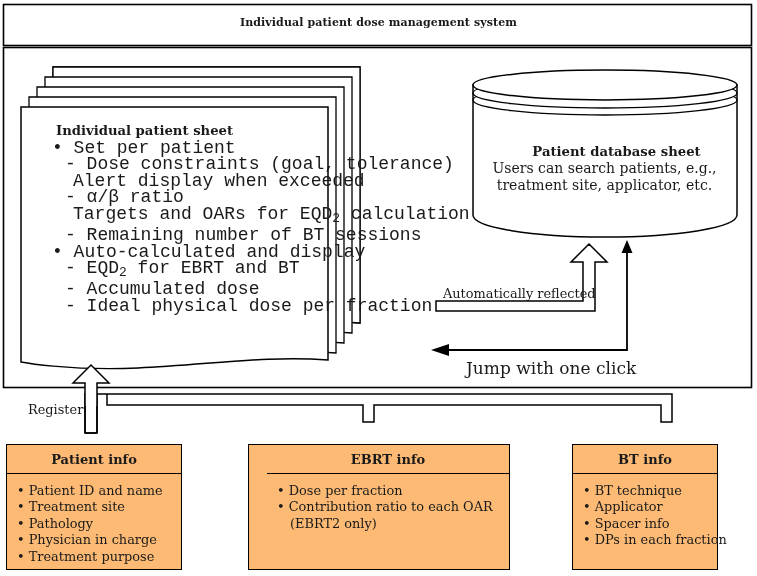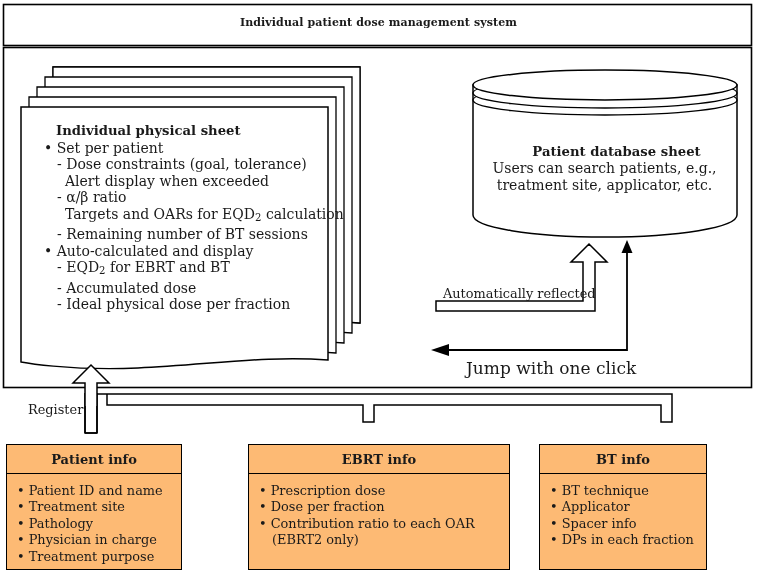--- a/index.html
+++ b/index.html
@@ -3,21 +3,21 @@
 <meta charset="utf-8">
 <style>
   html,body{margin:0;padding:0;background:#ffffff;}
   body{width:757px;height:576px;position:relative;overflow:hidden;
        font-family:"DejaVu Serif","Liberation Serif",serif;color:#1a1a1a;}
   .svgroot{position:absolute;left:0;top:0;width:757px;height:576px;}
   
   .sys-title{position:absolute;left:0;top:16px;width:757px;text-align:center;
              font-weight:bold;font-size:11px;letter-spacing:.1px;}
   .sheet-title{position:absolute;left:56px;top:123px;font-weight:bold;font-size:13.2px;}
-  .sheet-list{position:absolute;left:44px;top:140px;width:300px;font-size:14px;line-height:16.45px;}
+  .sheet-list{position:absolute;left:52px;top:140px;width:300px;font-size:18px;line-height:16.45px;font-family:Liberation Mono, monospace;}
   .sheet-list div{white-space:nowrap;}
   .lv1{padding-left:0px;}
   .lv2{padding-left:13px;}
   .lv3{padding-left:21px;}
   .db-title{position:absolute;left:473px;top:144px;width:263px;text-align:center;
             font-weight:bold;font-size:13.2px;padding-left:12px;}
   .db-text{position:absolute;left:473px;top:160px;width:263px;text-align:center;
            font-size:14px;line-height:16.8px;}
   .lbl-auto{position:absolute;left:443px;top:286px;font-size:12.9px;white-space:nowrap;}
   .lbl-jump{position:absolute;left:466px;top:358px;font-size:17px;white-space:nowrap;}
@@ -75,21 +75,21 @@
 
       <path fill="#fff" stroke="#000" stroke-width="1.5" d="M85,433 L85,383 L73,383 L91,365 L109,383 L97,383 L97,433 Z"></path>
       <rect x="85" y="393" width="12" height="13" fill="#fff" stroke="none"></rect>
       <path fill="none" stroke="#000" stroke-width="1.5" d="M85,393 L85,433 M97,393 L97,433 M85,433 L97,433"></path>
     </g>
   </g>
 </svg>
 
 <div class="sys-title">Individual patient dose management system</div>
 
-<div class="sheet-title">Individual physical sheet</div>
+<div class="sheet-title">Individual patient sheet</div>
 <div class="sheet-list">
     <div class="lv1">• Set per patient</div>
     <div class="lv2">- Dose constraints (goal, tolerance)</div>
     <div class="lv3">Alert display when exceeded</div>
     <div class="lv2">- α/β ratio</div>
     <div class="lv3">Targets and OARs for EQD<sub>2</sub> calculation</div>
     <div class="lv2">- Remaining number of BT sessions</div>
     <div class="lv1">• Auto-calculated and display</div>
     <div class="lv2">- EQD<sub>2</sub> for EBRT and BT</div>
     <div class="lv2">- Accumulated dose</div>
@@ -110,31 +110,30 @@
   <div class="bbox-head">Patient info</div>
   <div class="bbox-body">
       <div>• Patient ID and name</div>
       <div>• Treatment site</div>
       <div>• Pathology</div>
       <div>• Physician in charge</div>
       <div>• Treatment purpose</div>
     </div>
 </div>
 
-<div class="bbox" style="left:248px;top:444px;width:262px;height:126px;">
+<div class="bbox" style="left:248px;top:444px;width:262px;height:126px;padding-left:18px;">
   <div class="bbox-head">EBRT info</div>
   <div class="bbox-body">
-      <div>• Prescription dose</div>
       <div>• Dose per fraction</div>
       <div>• Contribution ratio to each OAR</div>
       <div class="ind">(EBRT2 only)</div>
     </div>
 </div>
 
-<div class="bbox" style="left:539px;top:444px;width:168px;height:126px;">
+<div class="bbox" style="left:572px;top:444px;width:146px;height:126px;">
   <div class="bbox-head">BT info</div>
   <div class="bbox-body">
       <div>• BT technique</div>
       <div>• Applicator</div>
       <div>• Spacer info</div>
       <div>• DPs in each fraction</div>
     </div>
 </div>
 
 </body></html>

